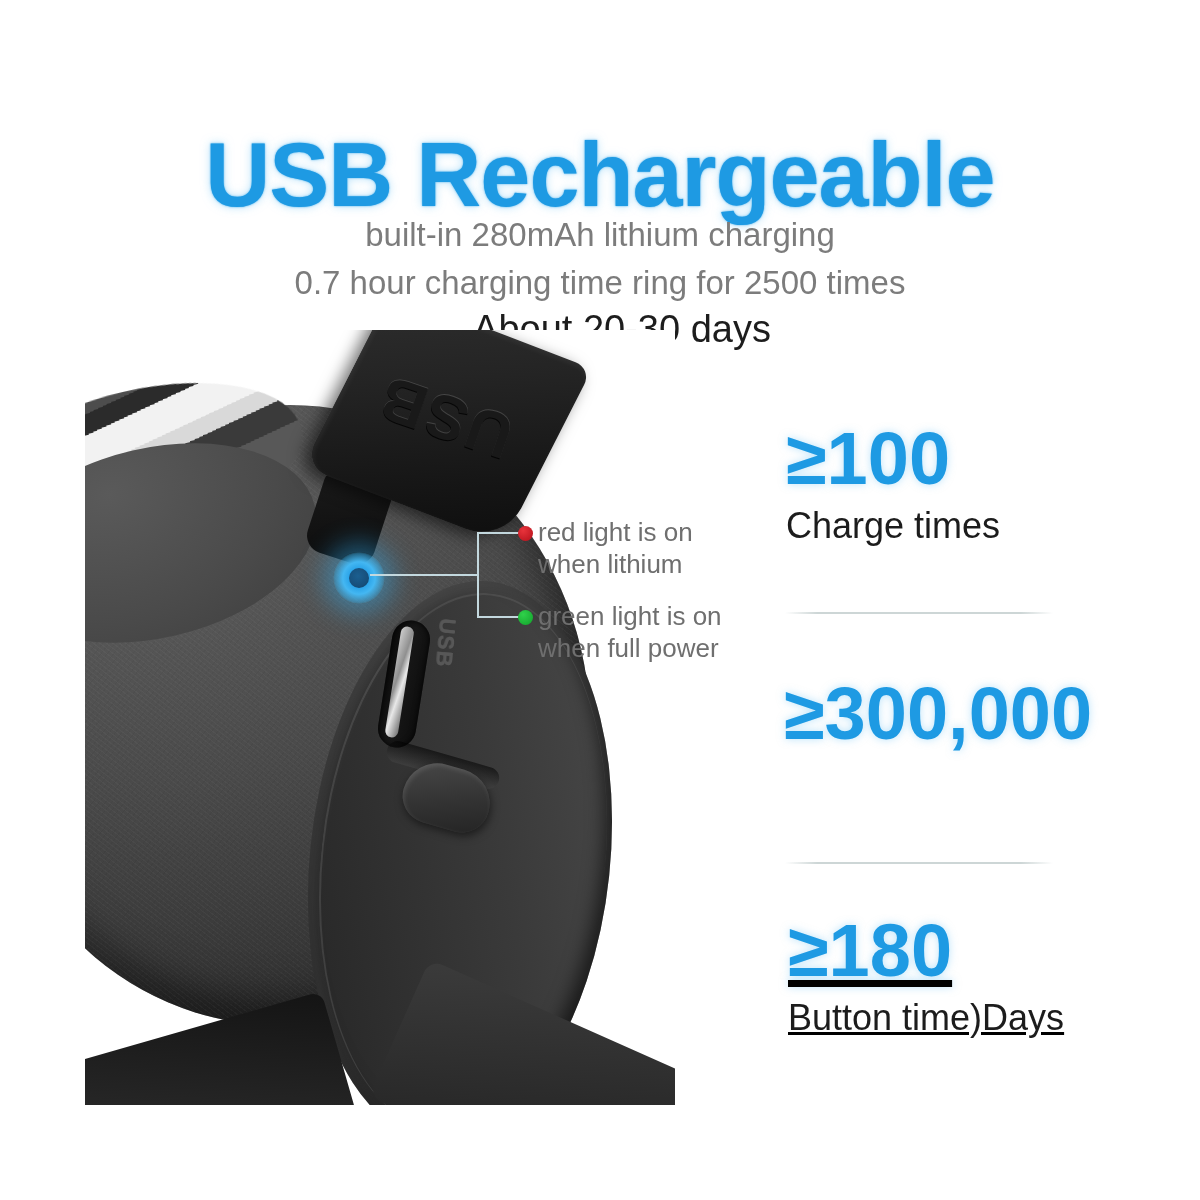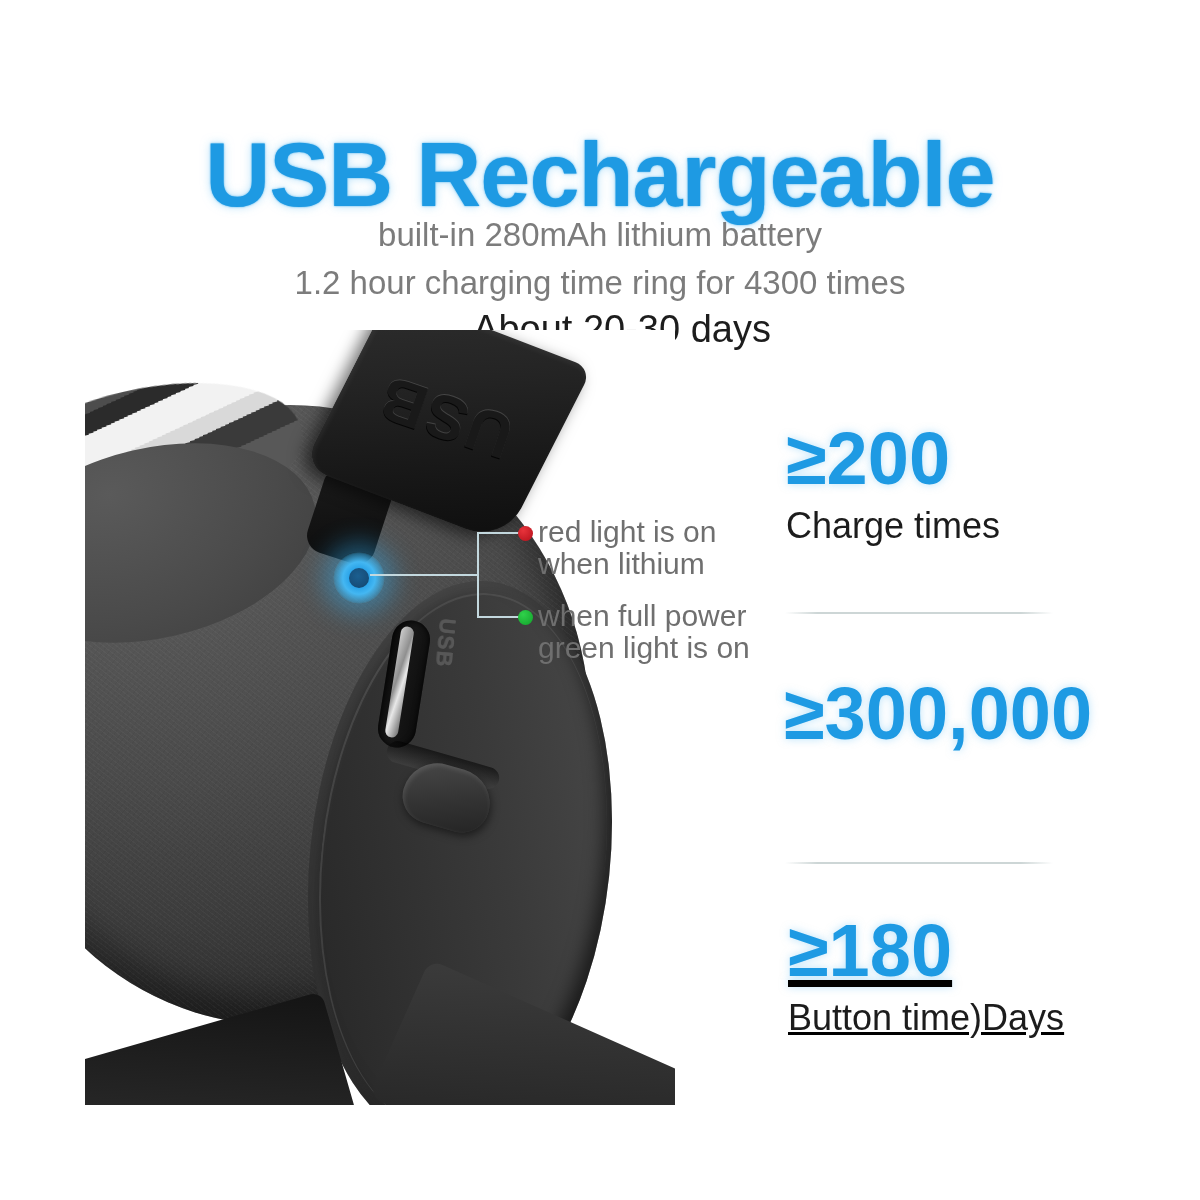--- a/index.html
+++ b/index.html
@@ -171,21 +171,21 @@
   .cl-v{left:477px;top:533px;width:2px;height:84px;}
   .cl-stub-a{left:477px;top:532px;width:42px;height:2px;}
   .cl-stub-b{left:477px;top:616px;width:42px;height:2px;}
 
   .dot{position:absolute;width:15px;height:15px;border-radius:50%;}
   .dot-red{left:518px;top:526px;background:radial-gradient(circle at 35% 30%,#e8333b,#b4101a);}
   .dot-green{left:518px;top:610px;background:radial-gradient(circle at 35% 30%,#2fd14a,#12a12b);}
 
   .cl-text{
     position:absolute;left:538px;
-    color:#6f6f6f;font-size:30px;line-height:32px;white-space:nowrap;
+    color:#6f6f6f;font-size:26px;line-height:32px;white-space:nowrap;
   }
   .cl-text-a{top:516px;}
   .cl-text-b{top:600px;}
 
   
   .stats{position:absolute;left:760px;top:420px;width:360px;}
   .stat{position:absolute;left:0;width:360px;text-align:left;}
   .stat-num{
     color:#1e9ae3;font-size:74px;font-weight:bold;line-height:78px;
     text-shadow:0 0 9px rgba(120,200,245,.5);
@@ -205,22 +205,22 @@
   }
   .div-1{top:612px;}
   .div-2{top:862px;}
 </style>
 </head>
 <body>
 
 <div class="page">
 
   <div class="headline">USB Rechargeable</div>
-  <div class="sub sub1">built-in 280mAh lithium battery</div>
-  <div class="sub sub2">1.2 hour charging time ring for 4300 times</div>
+  <div class="sub sub1">built-in 280mAh lithium charging</div>
+  <div class="sub sub2">0.7 hour charging time ring for 2500 times</div>
   <div class="sub3">About 20-30 days</div>
 
   <div class="photo">
     <div class="photo-bg"></div>
 
     <div class="device">
       <div class="device-tex"></div>
     </div>
     <div class="rim"></div>
     <div class="rim-mask"></div>
@@ -250,28 +250,28 @@
   <div class="cl-line cl-stub-b"></div>
 
   <div class="dot dot-red"></div>
   <div class="cl-text cl-text-a">
     <div>red light is on</div>
     <div>when lithium</div>
   </div>
 
   <div class="dot dot-green"></div>
   <div class="cl-text cl-text-b">
+    <div>green light is on</div>
     <div>when full power</div>
-    <div>green light is on</div>
   </div>
 
   <div class="stats">
 
     <div class="stat stat-1">
-      <div class="stat-num">≥200</div>
+      <div class="stat-num">≥100</div>
       <div class="stat-label">Charge times</div>
     </div>
 
     <div class="stat stat-2">
       <div class="stat-num">≥300,000</div>
     </div>
 
     <div class="stat stat-3">
       <div class="stat-num">≥180</div>
       <div class="stat-label">Button time)Days</div>

